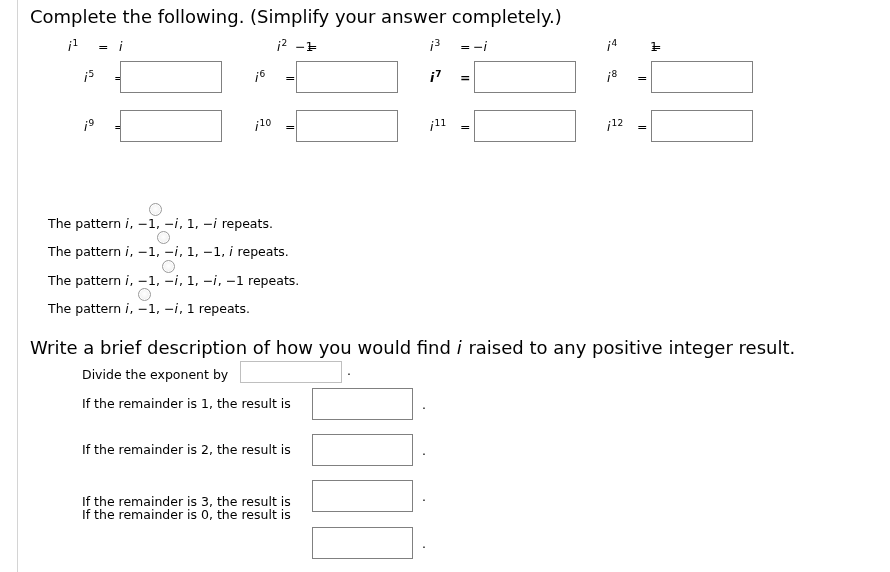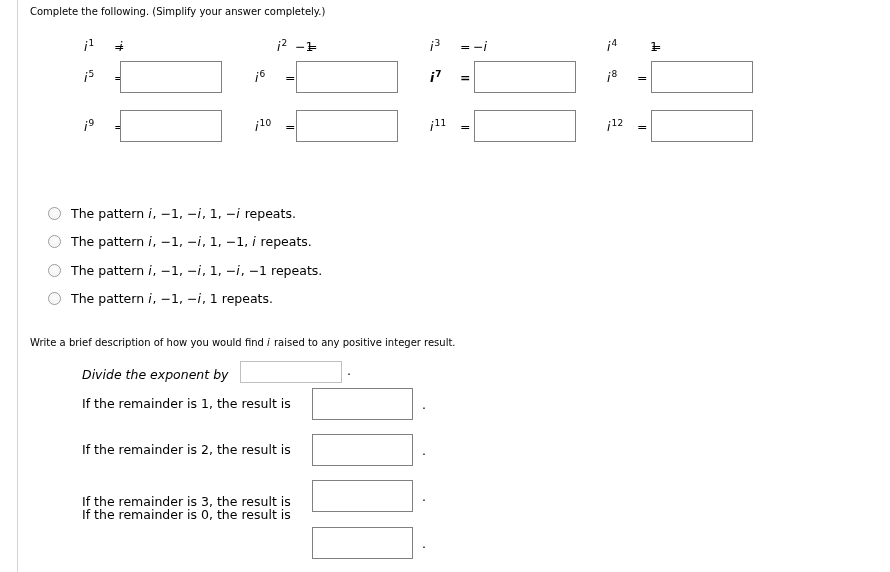--- a/index.html
+++ b/index.html
@@ -33,21 +33,21 @@
     left: 0;
     top: 0;
     width: 890px;
     height: 572px;
   }
 
   
   .prompt {
     position: absolute;
     white-space: nowrap;
-    font-size: 10px;
+    font-size: 18px;
     color: #000;
   }
 
   
   .mi {
     font-style: italic;
     font-family: "DejaVu Sans", "Liberation Sans", sans-serif;
     padding-right: 1px;
   }
   .mi-sup {
@@ -110,20 +110,21 @@
   }
 
   
   .radio-row {
     position: absolute;
     left: 48px;
     height: 20px;
     display: flex;
     align-items: center;
     white-space: nowrap;
+    flex-direction: column;
   }
   .radio {
     box-sizing: border-box;
     width: 13px;
     height: 13px;
     border-radius: 50%;
     border: 1px solid #9a9a9a;
     background: radial-gradient(circle at 50% 45%, #ffffff 0%, #f3f3f3 55%, #dcdcdc 100%);
     box-shadow: inset 0 0 0 1px #ffffff;
     flex: 0 0 auto;
@@ -155,21 +156,21 @@
 </head>
 <body>
 
 <div class="left-rule"></div>
 
 <div class="page">
 
   <div class="prompt" style="left:30px; top:6px;">Complete the following. (Simplify your answer completely.)</div>
 
   <div id="powers-grid">
-      <div class="power-cell" style="left: 84px; top: 30px;">
+      <div class="power-cell" style="left: 68px; top: 30px;">
         <span class="power-label"><span class="mi">i</span><span class="mi-sup">1</span></span>
         <span class="power-eq">=</span>
       </div>
       <div class="power-cell" style="left: 119px; top: 30px;">
         <span class="power-value mi">i</span>
       </div>
       <div class="power-cell" style="left: 255px; top: 30px; margin-left: 22px;">
         <span class="power-label"><span class="mi">i</span><span class="mi-sup">2</span></span>
         <span class="power-eq">=</span>
       </div>
@@ -250,21 +251,21 @@
         <span class="radio"></span>
         <span class="radio-label">The pattern <span class="mi">i</span>, −1, −<span class="mi">i</span>, 1 repeats.</span>
       </div>
     </div>
 
   <div class="prompt" style="left:30px; top:337px;">
     <span>Write a brief description of how you would find </span><span class="mi">i</span><span> raised to any positive integer result.</span>
   </div>
 
   <div id="description-rows">
-      <div class="desc-row" style="left: 82px; top: 358px; font-style: italic;">
+      <div class="desc-row" style="left: 82px; top: 358px;">
         <span class="desc-text">Divide the exponent by</span>
       </div>
       <input type="text" class="inp inp-light" style="left: 240px; top: 361px;">
       <span class="period" style="left: 347px; top: 363px;">.</span>
       <div class="desc-row" style="left: 82px; top: 387px;">
         <span class="desc-text">If the remainder is 1, the result is</span>
       </div>
       <input type="text" class="inp inp-result" style="left: 312px; top: 388px;">
       <span class="period" style="left: 422px; top: 397px;">.</span>
       <div class="desc-row" style="left: 82px; top: 433px;">

